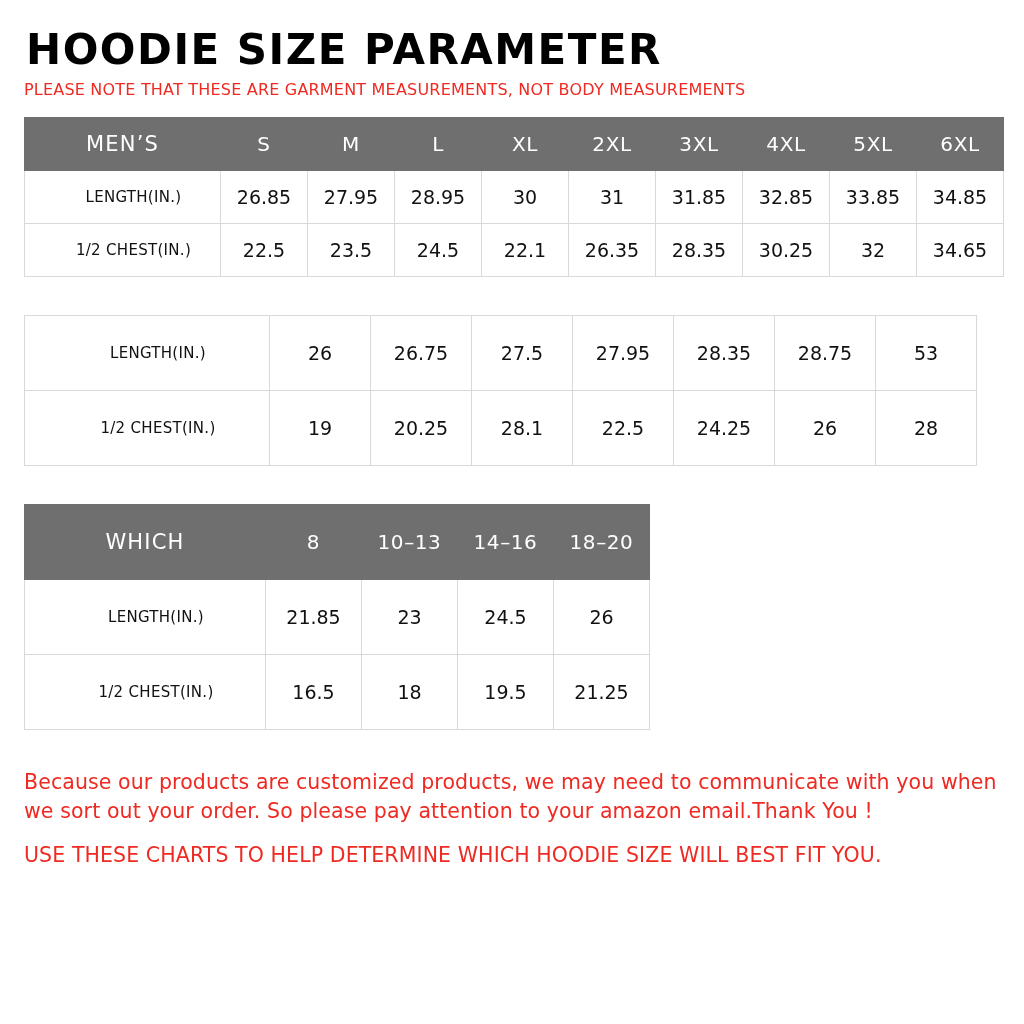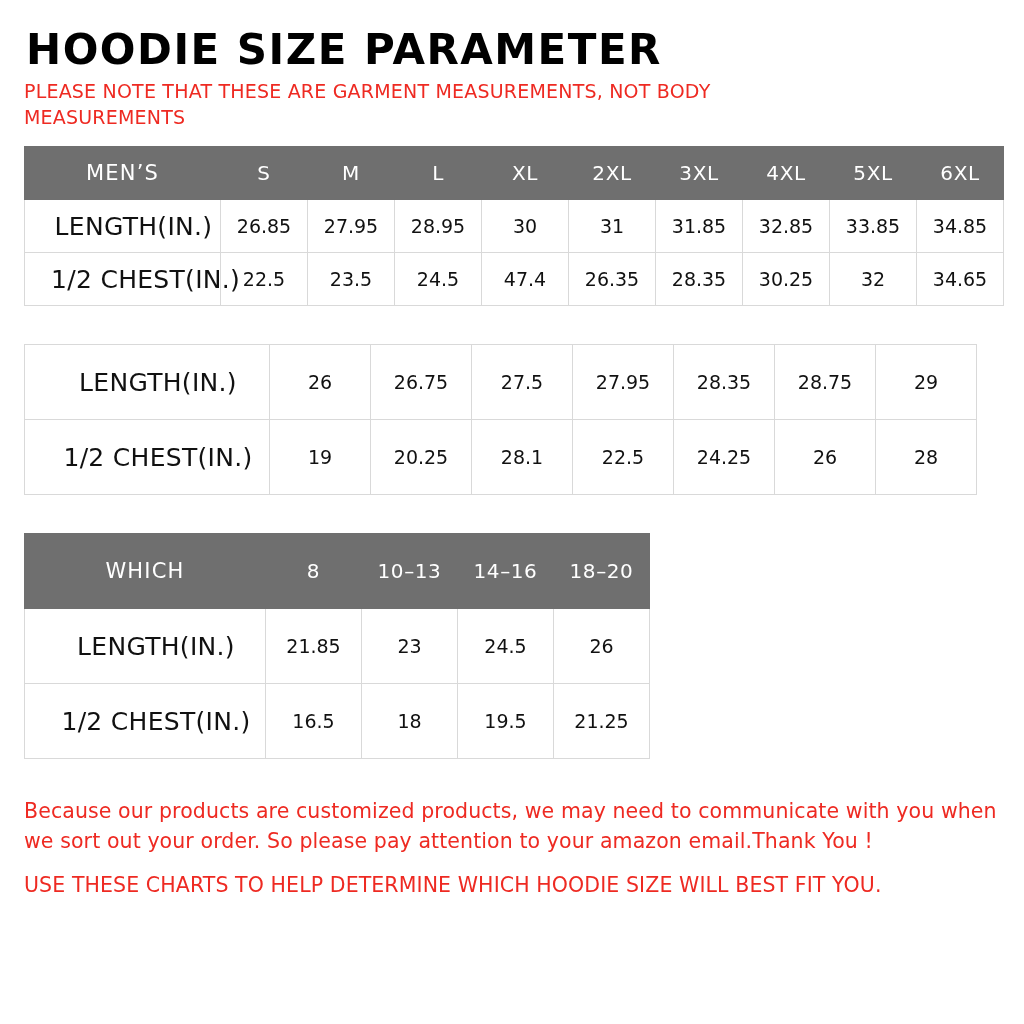--- a/index.html
+++ b/index.html
@@ -25,21 +25,21 @@
     font-family: "DejaVu Sans", sans-serif;
     font-size: 42px;
     font-weight: bold;
     letter-spacing: 1.5px;
     line-height: 1.12;
     margin: 8px 0 6px 4px;
     color: #000;
   }
   .note {
     color: #ee2a22;
-    font-size: 19px;
+    font-size: 16px;
     line-height: 1.35;
     letter-spacing: 0.2px;
     margin: 0 0 16px 2px;
     max-width: 790px;
   }
   table.size-table {
     border-collapse: collapse;
     table-layout: fixed;
     margin: 0 0 38px 2px;
   }
@@ -59,21 +59,21 @@
     color: #ffffff;
     font-size: 20px;
     border: 1px solid #6f6f6f;
     letter-spacing: 0.6px;
   }
   table.size-table tr.header-row td.cat {
     font-size: 21px;
     letter-spacing: 1.2px;
   }
   table.size-table td.rowlabel {
-    font-size: 25px;
+    font-size: 15px;
     letter-spacing: 0.3px;
     padding-left: 26px;
   }
   
   #men-table { width: 978px; }
   #men-table col.label { width: 196px; }
   #men-table col.data  { width: 87px; }
 
   #women-table { width: 952px; }
   #women-table col.label { width: 245px; }
@@ -144,21 +144,21 @@
         <td>31.85</td>
         <td>32.85</td>
         <td>33.85</td>
         <td>34.85</td>
       </tr>
       <tr>
         <td class="rowlabel">1/2 CHEST(IN.)</td>
         <td>22.5</td>
         <td>23.5</td>
         <td>24.5</td>
-        <td>47.4</td>
+        <td>22.1</td>
         <td>26.35</td>
         <td>28.35</td>
         <td>30.25</td>
         <td>32</td>
         <td>34.65</td>
       </tr>
     </tbody>
   </table>
 
   <table class="size-table" id="women-table">
@@ -174,21 +174,21 @@
     </colgroup>
     <tbody>
       <tr>
         <td class="rowlabel">LENGTH(IN.)</td>
         <td>26</td>
         <td>26.75</td>
         <td>27.5</td>
         <td>27.95</td>
         <td>28.35</td>
         <td>28.75</td>
-        <td>29</td>
+        <td>53</td>
       </tr>
       <tr>
         <td class="rowlabel">1/2 CHEST(IN.)</td>
         <td>19</td>
         <td>20.25</td>
         <td>28.1</td>
         <td>22.5</td>
         <td>24.25</td>
         <td>26</td>
         <td>28</td>

